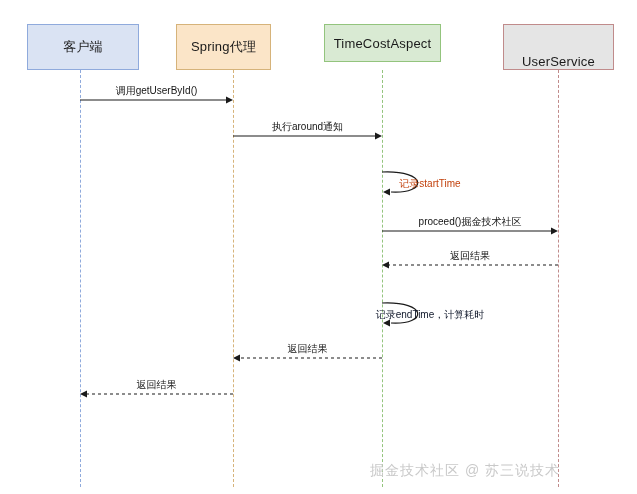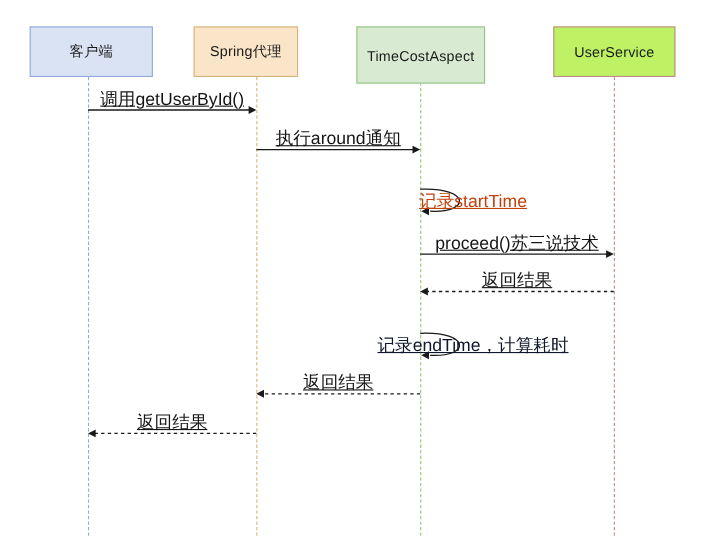--- a/index.html
+++ b/index.html
@@ -31,25 +31,24 @@
     white-space: nowrap;
   }
   .lifeline {
     position: absolute;
     width: 0;
     border-left-width: 1px;
     border-left-style: dashed;
   }
   .msg-label {
     position: absolute;
-    font-size: 16px;
+    font-size: 10px;
     color: #141414;
     white-space: nowrap;
     line-height: 14px;
-    text-decoration: underline;
   }
   .msg-label.center {
     transform: translateX(-50%);
   }
   .arrow-svg {
     position: absolute;
     overflow: visible;
   }
   .watermark {
     position: absolute;
@@ -71,24 +70,24 @@
       <div class="lifeline" style="left: 558px; top: 70px; height: 417px; border-left-color: rgb(192, 139, 139);"></div>
     </div>
 
   <div id="participants">
       <div class="participant" style="left: 27px; top: 24px; width: 112px; height: 46px; background: rgb(218, 227, 243); border-color: rgb(143, 170, 220);">
         <span>客户端</span>
       </div>
       <div class="participant" style="left: 176px; top: 24px; width: 95px; height: 46px; background: rgb(251, 229, 200); border-color: rgb(214, 179, 122);">
         <span>Spring代理</span>
       </div>
-      <div class="participant" style="left: 324px; top: 24px; width: 117px; height: 52px; background: rgb(217, 234, 211); border-color: rgb(147, 196, 125);">
+      <div class="participant" style="left: 324px; top: 24px; width: 117px; height: 38px; background: rgb(217, 234, 211); border-color: rgb(147, 196, 125);">
         <span>TimeCostAspect</span>
       </div>
-      <div class="participant" style="left: 503px; top: 24px; width: 111px; height: 46px; background: #bef264; border-color: rgb(192, 139, 139);">
+      <div class="participant" style="left: 503px; top: 24px; width: 111px; height: 46px; background: #e5e5e5; border-color: rgb(192, 139, 139); align-items: flex-end;">
         <span>UserService</span>
       </div>
     </div>
 
   <svg id="arrows" class="arrow-svg" width="637" height="494" style="left:0; top:0;">
       <g>
         <line x1="80" y1="100" x2="231" y2="100" stroke="#1a1a1a" stroke-width="1.2"></line>
         <polygon points="233,100 226,96.4 226,103.6" fill="#1a1a1a"></polygon>
       </g>
       <g>
@@ -118,21 +117,22 @@
       <g>
         <line x1="233" y1="394" x2="82" y2="394" stroke="#1a1a1a" stroke-width="1.2" stroke-dasharray="3,3"></line>
         <polygon points="80,394 87,390.4 87,397.6" fill="#1a1a1a"></polygon>
       </g>
     </svg>
 
   <div id="labels">
       <div class="msg-label center" style="color: rgb(20, 20, 20); left: 156.5px; top: 84px;">调用getUserById()</div>
       <div class="msg-label center" style="color: rgb(20, 20, 20); left: 307.5px; top: 120px;">执行around通知</div>
       <div class="msg-label" style="color: #c2410c; left: 430px; top: 177px; transform: translateX(-50%);">记录startTime</div>
-      <div class="msg-label center" style="color: rgb(20, 20, 20); left: 470px; top: 215px;">proceed()苏三说技术</div>
+      <div class="msg-label center" style="color: rgb(20, 20, 20); left: 470px; top: 215px;">proceed()掘金技术社区</div>
       <div class="msg-label center" style="color: rgb(20, 20, 20); left: 470px; top: 249px;">返回结果</div>
       <div class="msg-label" style="color: #0f172a; left: 430px; top: 308px; transform: translateX(-50%);">记录endTime，计算耗时</div>
       <div class="msg-label center" style="color: rgb(20, 20, 20); left: 307.5px; top: 342px;">返回结果</div>
       <div class="msg-label center" style="color: rgb(20, 20, 20); left: 156.5px; top: 378px;">返回结果</div>
     </div>
 
+  <div class="watermark" style="left: 370px; top: 462px; color: rgb(201, 201, 201);">掘金技术社区 @ 苏三说技术</div>
 
 </div>
 
 </body></html>

